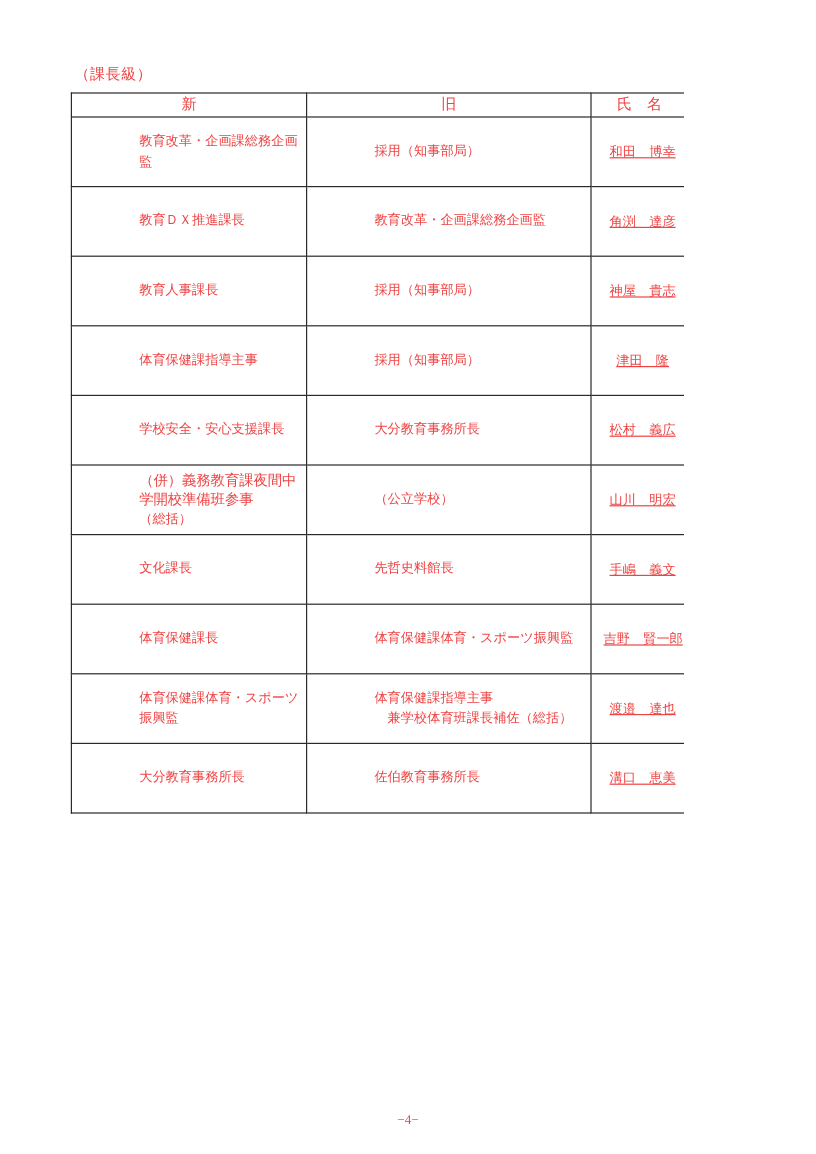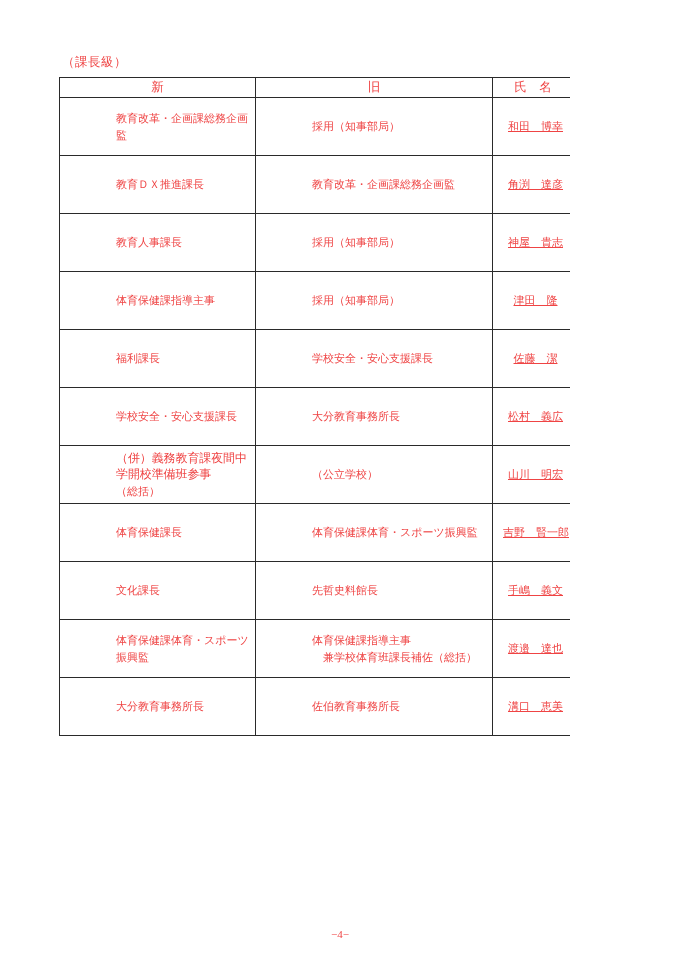--- a/index.html
+++ b/index.html
@@ -142,30 +142,20 @@
             <div class="line">体育保健課指導主事</div>
           </td>
       <td class="c-old">
             <div class="line">採用（知事部局）</div>
           </td>
       <td class="c-name">津田　隆</td>
       <td class="c-note">昇任</td>
     </tr>
         <tr>
       <td class="c-new">
-            <div class="line">福利課長</div>
-          </td>
-      <td class="c-old">
-            <div class="line">学校安全・安心支援課長</div>
-          </td>
-      <td class="c-name">佐藤　潔</td>
-      <td class="c-note"></td>
-    </tr>
-        <tr>
-      <td class="c-new">
             <div class="line">学校安全・安心支援課長</div>
           </td>
       <td class="c-old">
             <div class="line">大分教育事務所長</div>
           </td>
       <td class="c-name">松村　義広</td>
       <td class="c-note"></td>
     </tr>
         <tr>
       <td class="c-new">
@@ -173,36 +163,36 @@
             <div class="line">（総括）</div>
           </td>
       <td class="c-old">
             <div class="line">（公立学校）</div>
           </td>
       <td class="c-name">山川　明宏</td>
       <td class="c-note"></td>
     </tr>
         <tr>
       <td class="c-new">
+            <div class="line">文化課長</div>
+          </td>
+      <td class="c-old">
+            <div class="line">先哲史料館長</div>
+          </td>
+      <td class="c-name">手嶋　義文</td>
+      <td class="c-note"></td>
+    </tr>
+        <tr>
+      <td class="c-new">
             <div class="line">体育保健課長</div>
           </td>
       <td class="c-old">
             <div class="line">体育保健課体育・スポーツ振興監</div>
           </td>
       <td class="c-name">吉野　賢一郎</td>
-      <td class="c-note"></td>
-    </tr>
-        <tr>
-      <td class="c-new">
-            <div class="line">文化課長</div>
-          </td>
-      <td class="c-old">
-            <div class="line">先哲史料館長</div>
-          </td>
-      <td class="c-name">手嶋　義文</td>
       <td class="c-note"></td>
     </tr>
         <tr>
       <td class="c-new">
             <div class="line">体育保健課体育・スポーツ振興監</div>
           </td>
       <td class="c-old">
             <div class="line">体育保健課指導主事</div>
             <div class="line">　兼学校体育班課長補佐（総括）</div>
           </td>

